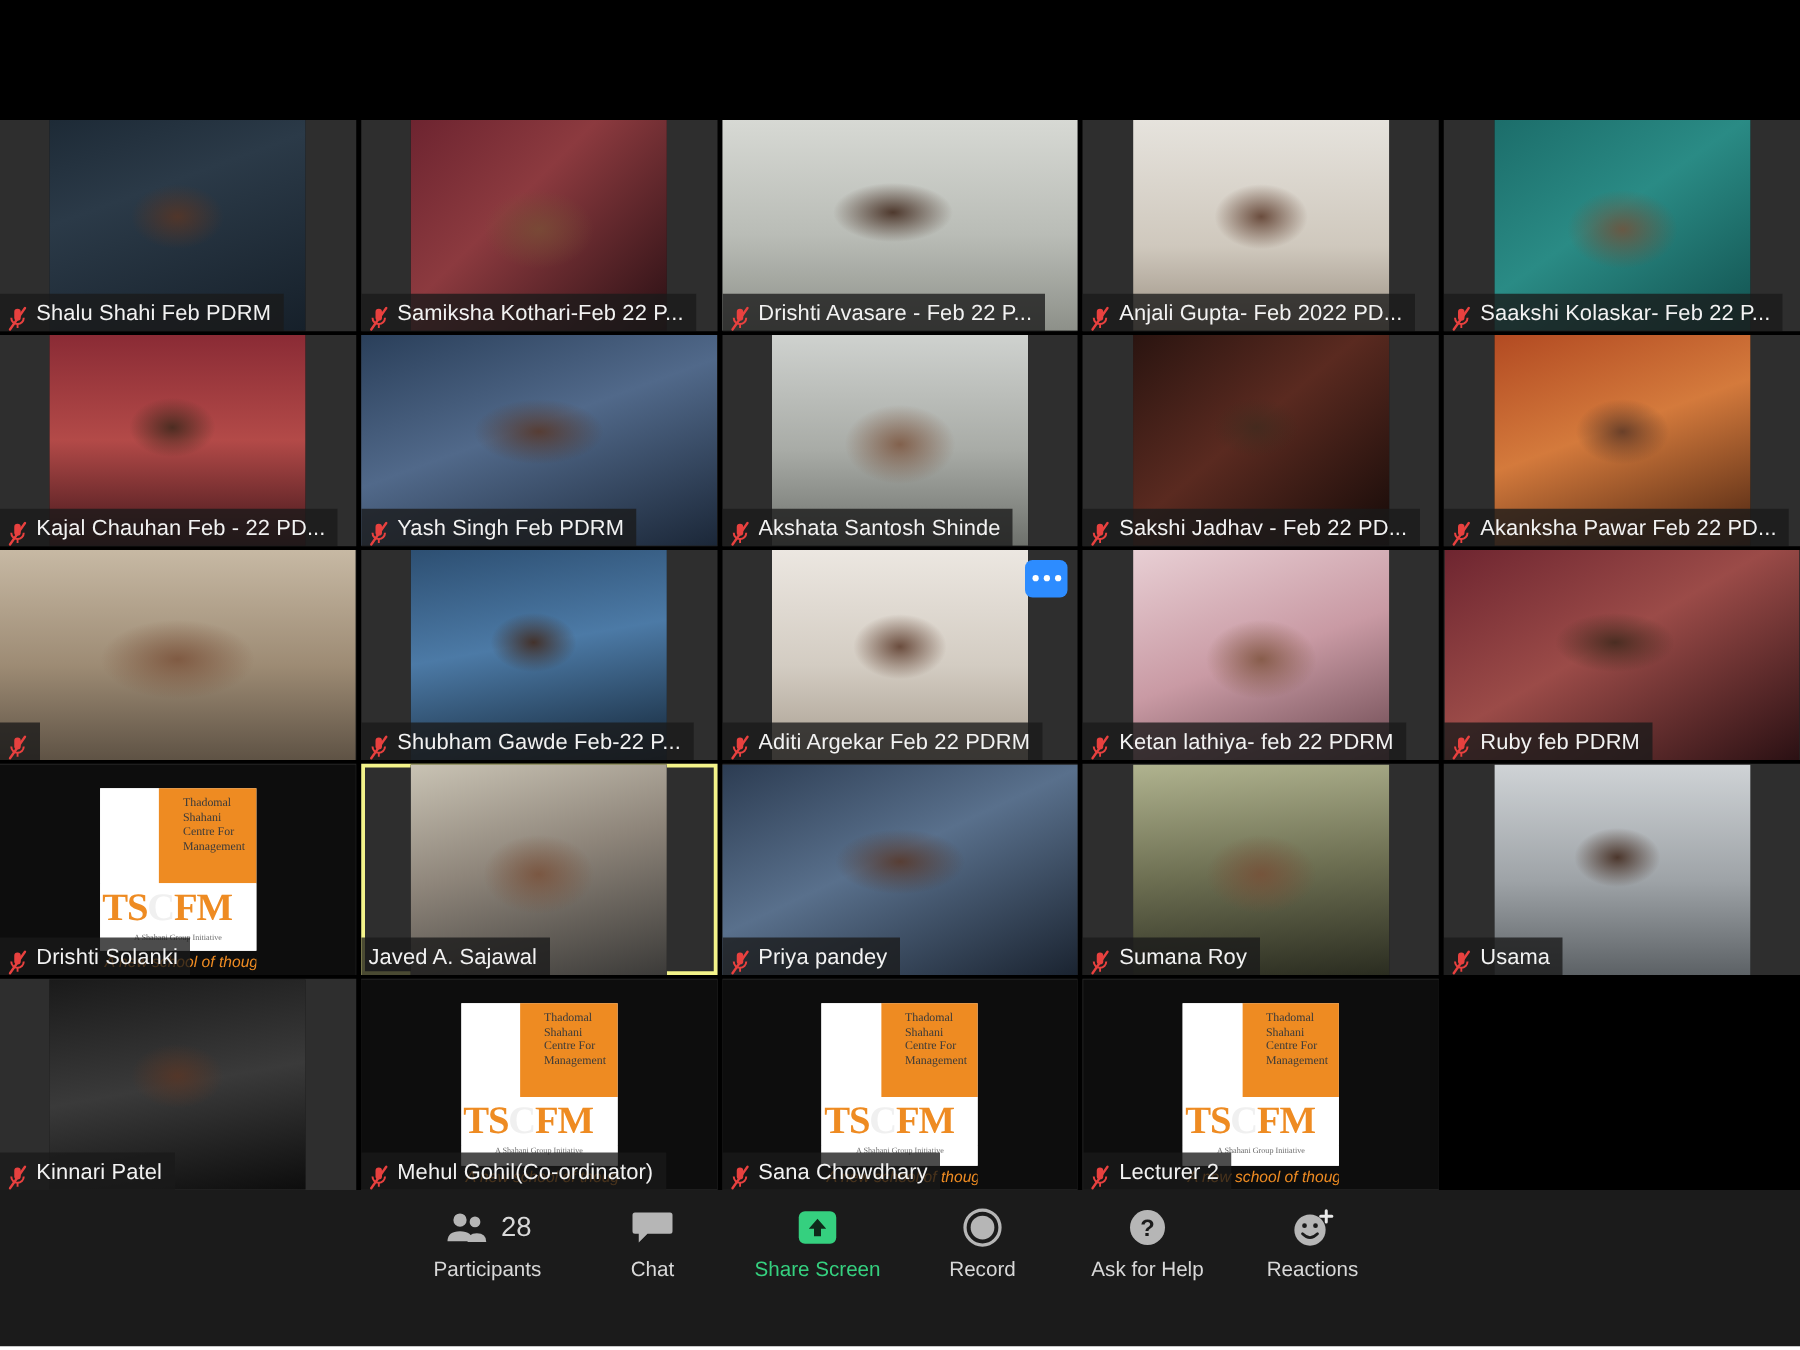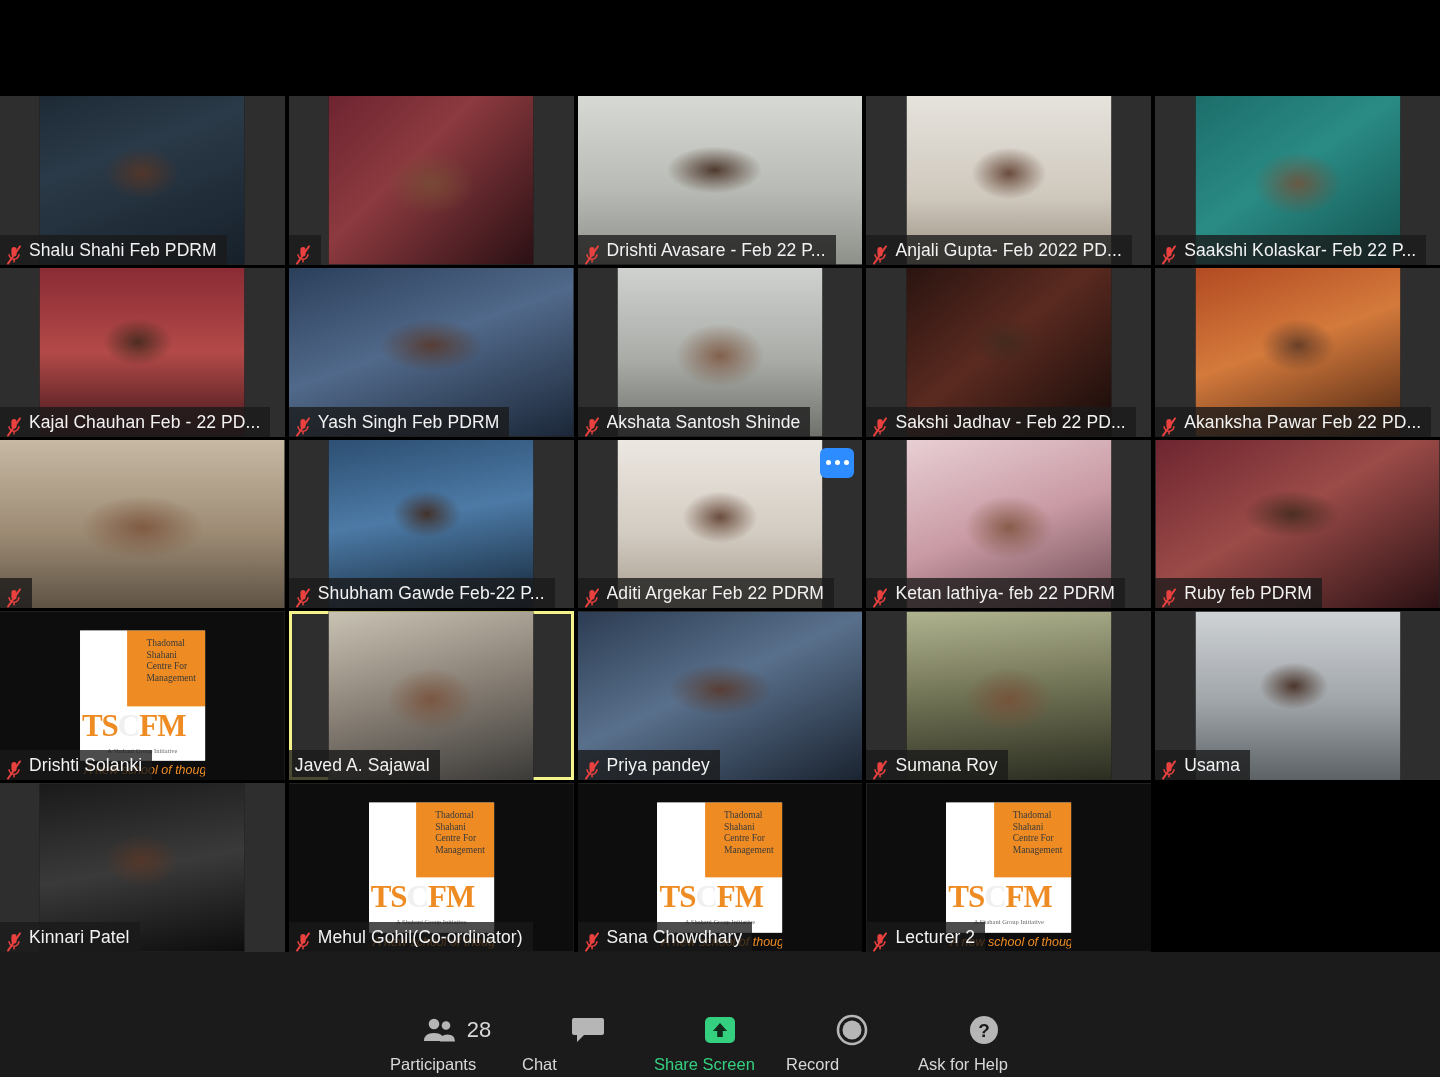--- a/index.html
+++ b/index.html
@@ -92,22 +92,22 @@
   }
 
   
   .toolbar {
     position:absolute; left:0; bottom:0; width:1440px; height:128px;
     background:#1b1b1b;
     display:flex; align-items:flex-start; justify-content:center; gap:0;
     padding-top:12px;
   }
   .tb-item {
-    width:132px; display:flex; flex-direction:column; gap:7px;
-    color:#d8d8d8; font-size:16.5px;margin-top:48px;
+    width:132px; display:flex; flex-direction:column; align-items:center; gap:7px;
+    color:#d8d8d8; font-size:16.5px;
   }
   .tb-icon { height:36px; display:flex; align-items:center; justify-content:center; }
   .tb-label { color:#d8d8d8; }
   .tb-label.green { color:#35d07f; }
   .pcount { color:#d8d8d8; font-size:22px; font-weight:normal; }
   .bottom-strip { position:absolute; left:0; bottom:0; width:1440px; height:3px; background:#fff; }
 </style>
 </head>
 <body>
 
@@ -136,20 +136,21 @@
           <div class="bg" style="background:linear-gradient(135deg,#6d2430 0%,#8c3a3f 40%,#2a1014 100%)"></div>
           <div class="bg" style="background:radial-gradient(ellipse 30% 26% at 50% 52%, rgba(120,78,54,.8) 0%, rgba(120,78,54,0) 72%)"></div>
         </div>
         <div class="nameplate">
           <span class="mic-muted"><svg width="16" height="20" viewBox="0 0 16 20">
               <rect x="5.4" y="2" width="5.2" height="9.5" rx="2.6" fill="#e8413f"></rect>
               <path d="M3 9.2 a5 5 0 0 0 10 0" stroke="#e8413f" stroke-width="1.6" fill="none"></path>
               <rect x="7.3" y="14" width="1.5" height="3.4" fill="#e8413f"></rect>
               <path d="M2 18.6 L14 1.4" stroke="#e8413f" stroke-width="1.9" stroke-linecap="round"></path>
             </svg></span>
+          <span class="nm">Samiksha Kothari-Feb 22 P...</span>
         </div>
       </div>
       <div class="tile">
         <div class="vid wide">
           <div class="bg" style="background:linear-gradient(180deg,#d7d9d4 0%,#b9bcb6 55%,#8d9089 100%)"></div>
           <div class="bg" style="background:radial-gradient(ellipse 24% 20% at 48% 44%, rgba(66,42,30,.9) 0%, rgba(66,42,30,0) 70%)"></div>
         </div>
         <div class="nameplate">
           <span class="mic-muted"><svg width="16" height="20" viewBox="0 0 16 20">
               <rect x="5.4" y="2" width="5.2" height="9.5" rx="2.6" fill="#e8413f"></rect>
@@ -574,17 +575,29 @@
     <div class="tb-item">
       <div class="tb-icon">
         <svg width="34" height="34" viewBox="0 0 34 34">
           <circle cx="17" cy="17" r="14" fill="#b6b6b6"></circle>
           <text x="17" y="24" font-family="Liberation Sans, sans-serif" font-size="19" font-weight="bold" fill="#1b1b1b" text-anchor="middle">?</text>
         </svg>
       </div>
       <div class="tb-label">Ask for Help</div>
     </div>
 
+    <div class="tb-item">
+      <div class="tb-icon">
+        <svg width="36" height="34" viewBox="0 0 36 34">
+          <circle cx="16" cy="19" r="12.5" fill="#b6b6b6"></circle>
+          <circle cx="11.6" cy="15.5" r="1.9" fill="#1b1b1b"></circle>
+          <circle cx="20.4" cy="15.5" r="1.9" fill="#1b1b1b"></circle>
+          <path d="M10 22 q6 6 12 0" stroke="#1b1b1b" stroke-width="2.2" fill="none" stroke-linecap="round"></path>
+          <path d="M29 3.5 v9 M24.5 8 h9" stroke="#e9e9e9" stroke-width="2.4" stroke-linecap="round"></path>
+        </svg>
+      </div>
+      <div class="tb-label">Reactions</div>
+    </div>
 
   </div>
 
   <div class="bottom-strip"></div>
 </div>
 
 </body></html>

